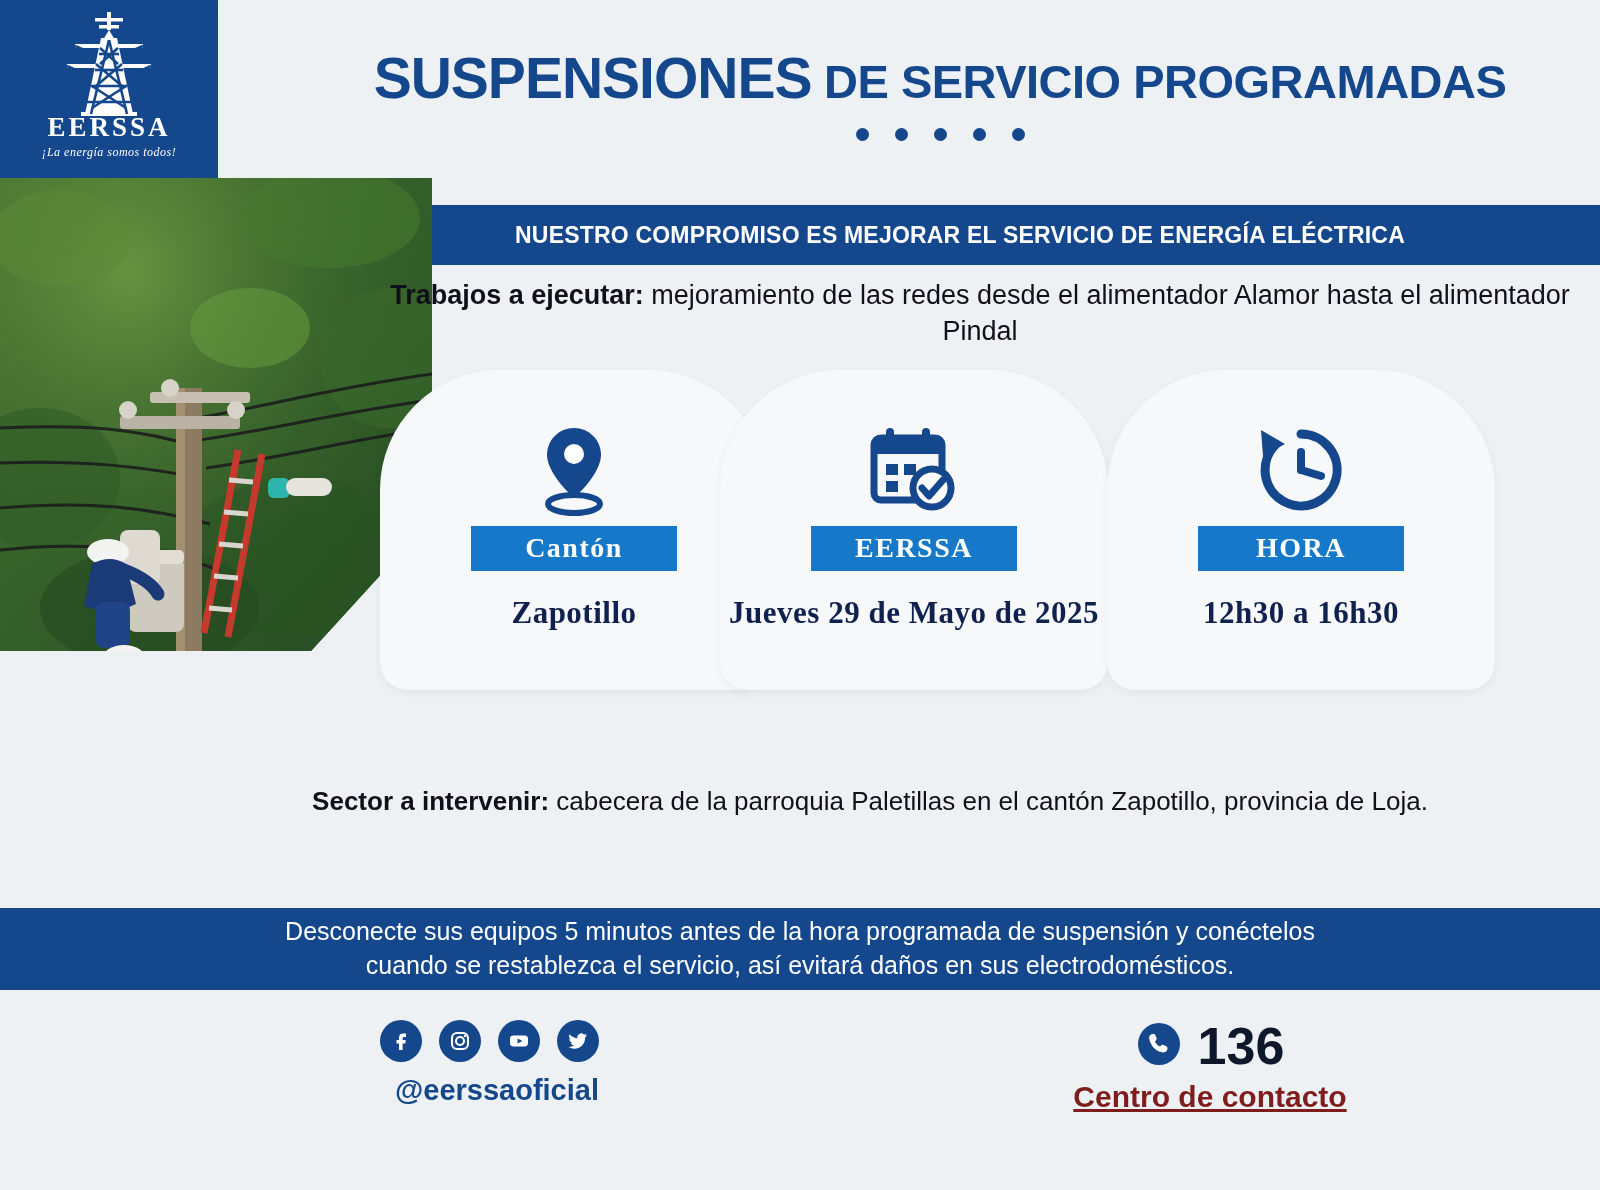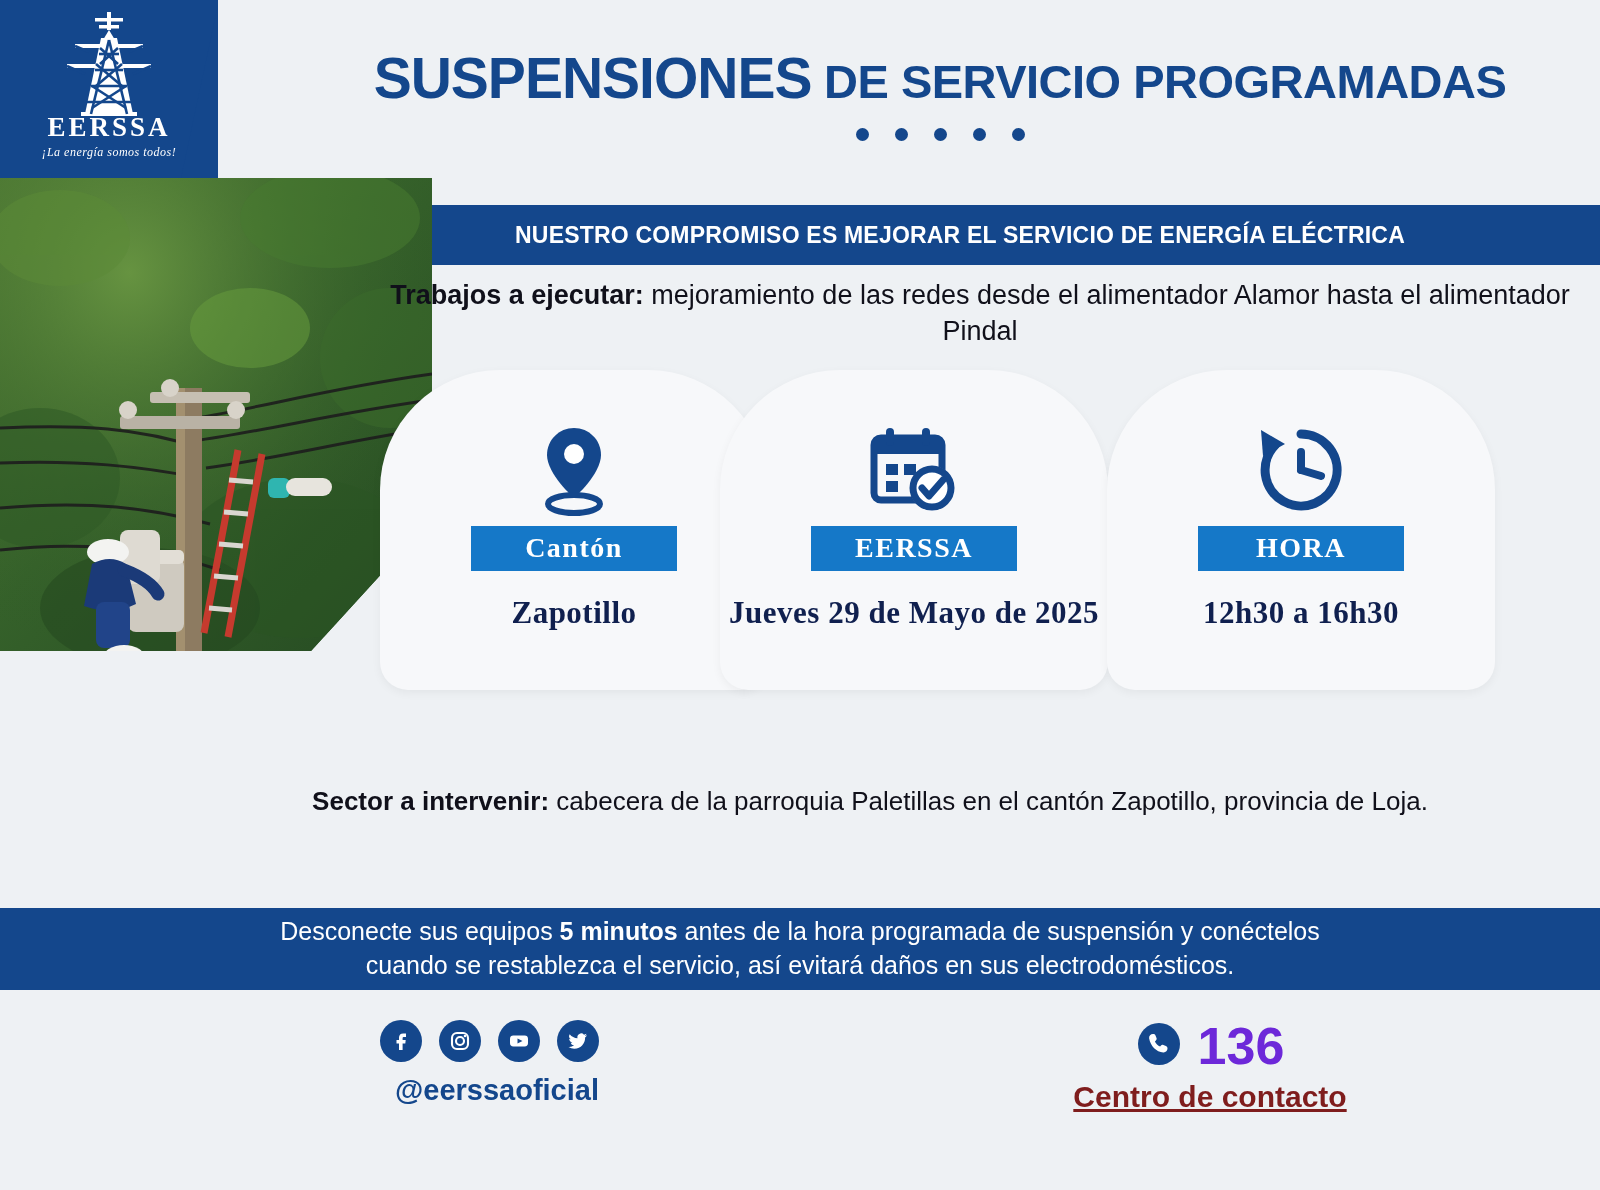--- a/index.html
+++ b/index.html
@@ -220,21 +220,21 @@
     background: #14478c;
     color: #fff;
     display: flex;
     flex-direction: column;
     align-items: center;
     justify-content: center;
     font-size: 25px;
     line-height: 1.35;
     text-align: center;
   }
-  .warning b { font-weight: bold; }
+  .warning b { font-weight: normal; }
 
   
   .social {
     position: absolute;
     left: 380px; top: 1020px;
     display: flex;
     flex-direction: column;
     align-items: flex-end;
   }
   .social-row {
@@ -263,21 +263,21 @@
     width: 420px;
     text-align: center;
   }
   .contact-row {
     display: flex;
     align-items: center;
     justify-content: center;
     gap: 16px;
   }
   .phone-num {
-    color: #6d28d9;
+    color: #0f172a;
     font-size: 52px;
     font-weight: bold;
     line-height: 1;
   }
   .contact-sub {
     margin-top: 8px;
     color: #7f1d1d;
     font-size: 30px;
     font-weight: bold;
     text-decoration: underline;

